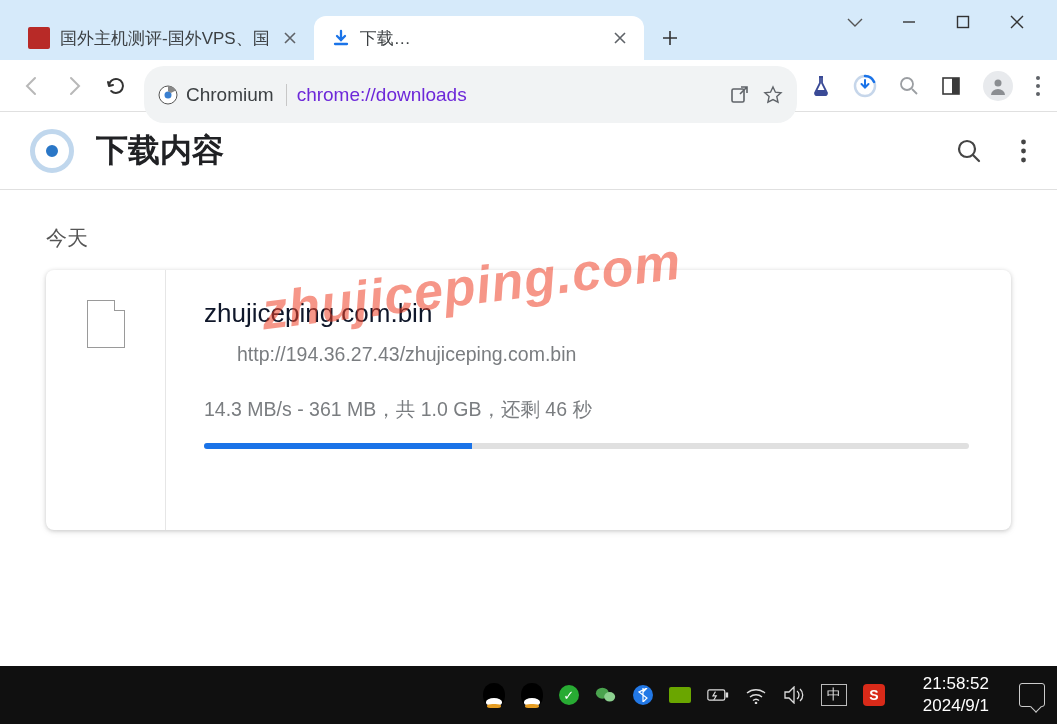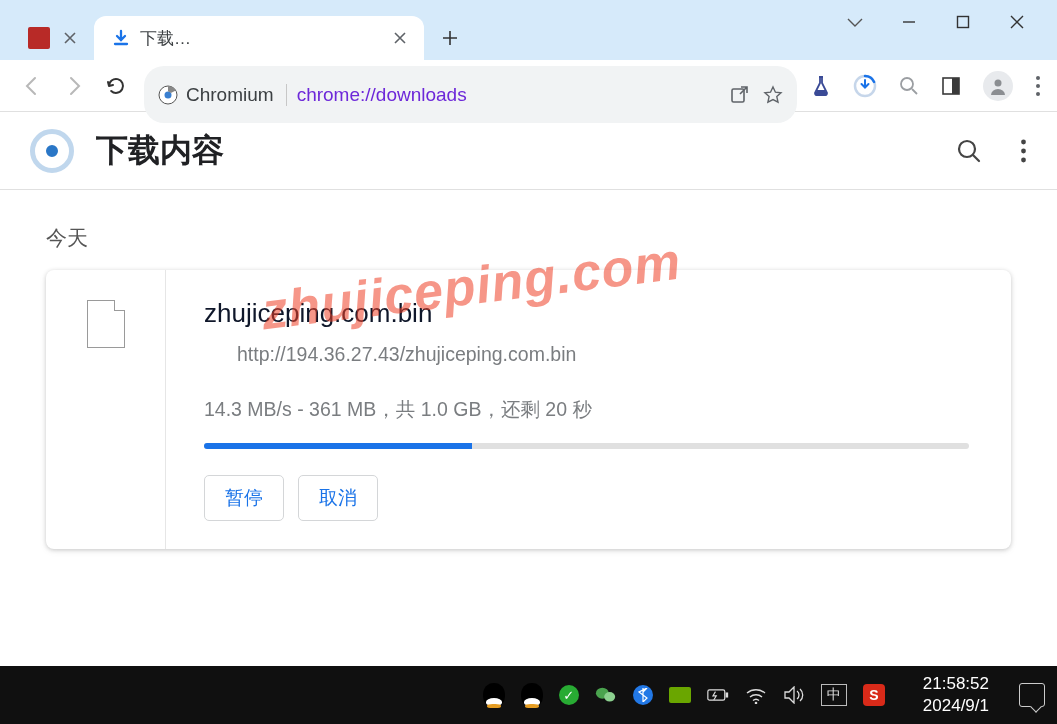--- a/index.html
+++ b/index.html
@@ -162,20 +162,21 @@
   .penguin::after { content:""; position:absolute; bottom:-1px; left:4px; right:4px; height:4px; background:#e59d23; border-radius:40%; }
 
   svg { display:block; }
 </style>
 </head>
 <body>
 
 <div class="tab-strip">
   <div class="tab inactive" style="margin-left:10px;">
     <div class="favicon-red"></div>
+    <span class="tab-title">国外主机测评-国外VPS、国</span>
     <div class="tab-close">
       <svg width="12" height="12" viewBox="0 0 12 12">
           <path d="M1 1 L11 11 M11 1 L1 11" stroke="#5f6368" stroke-width="1.6"></path>
         </svg>
     </div>
   </div>
   <div class="tab active">
     <span class="dl-icon">
       <svg width="18" height="18" viewBox="0 0 18 18">
           <path d="M9 2 v9 M5 7 l4 4 l4 -4 M3 15 h12" stroke="#1a73e8" stroke-width="2.3" fill="none" stroke-linecap="round"></path>
@@ -327,27 +328,23 @@
 <div class="content">
   <div class="section-label">今天</div>
 
   <div class="dl-card">
     <div class="dl-card-left">
       <div class="file-icon"></div>
     </div>
     <div class="dl-card-right">
       <div class="dl-name">zhujiceping.com.bin</div>
       <div class="dl-url">http://194.36.27.43/zhujiceping.com.bin</div>
-      <div class="dl-status">14.3 MB/s - 361 MB，共 1.0 GB，还剩 20 秒</div>
+      <div class="dl-status">14.3 MB/s - 361 MB，共 1.0 GB，还剩 46 秒</div>
       <div class="progress-bar">
         <div class="fill" id="progress-fill" style="width: 35%;"></div>
-      </div>
-      <div class="dl-buttons">
-        <button class="dl-btn">暂停</button>
-        <button class="dl-btn">取消</button>
       </div>
     </div>
   </div>
 </div>
 
 <div class="watermark">zhujiceping.com</div>
 
 <div class="taskbar">
   <div class="tray">
     <div class="tray-ico">

